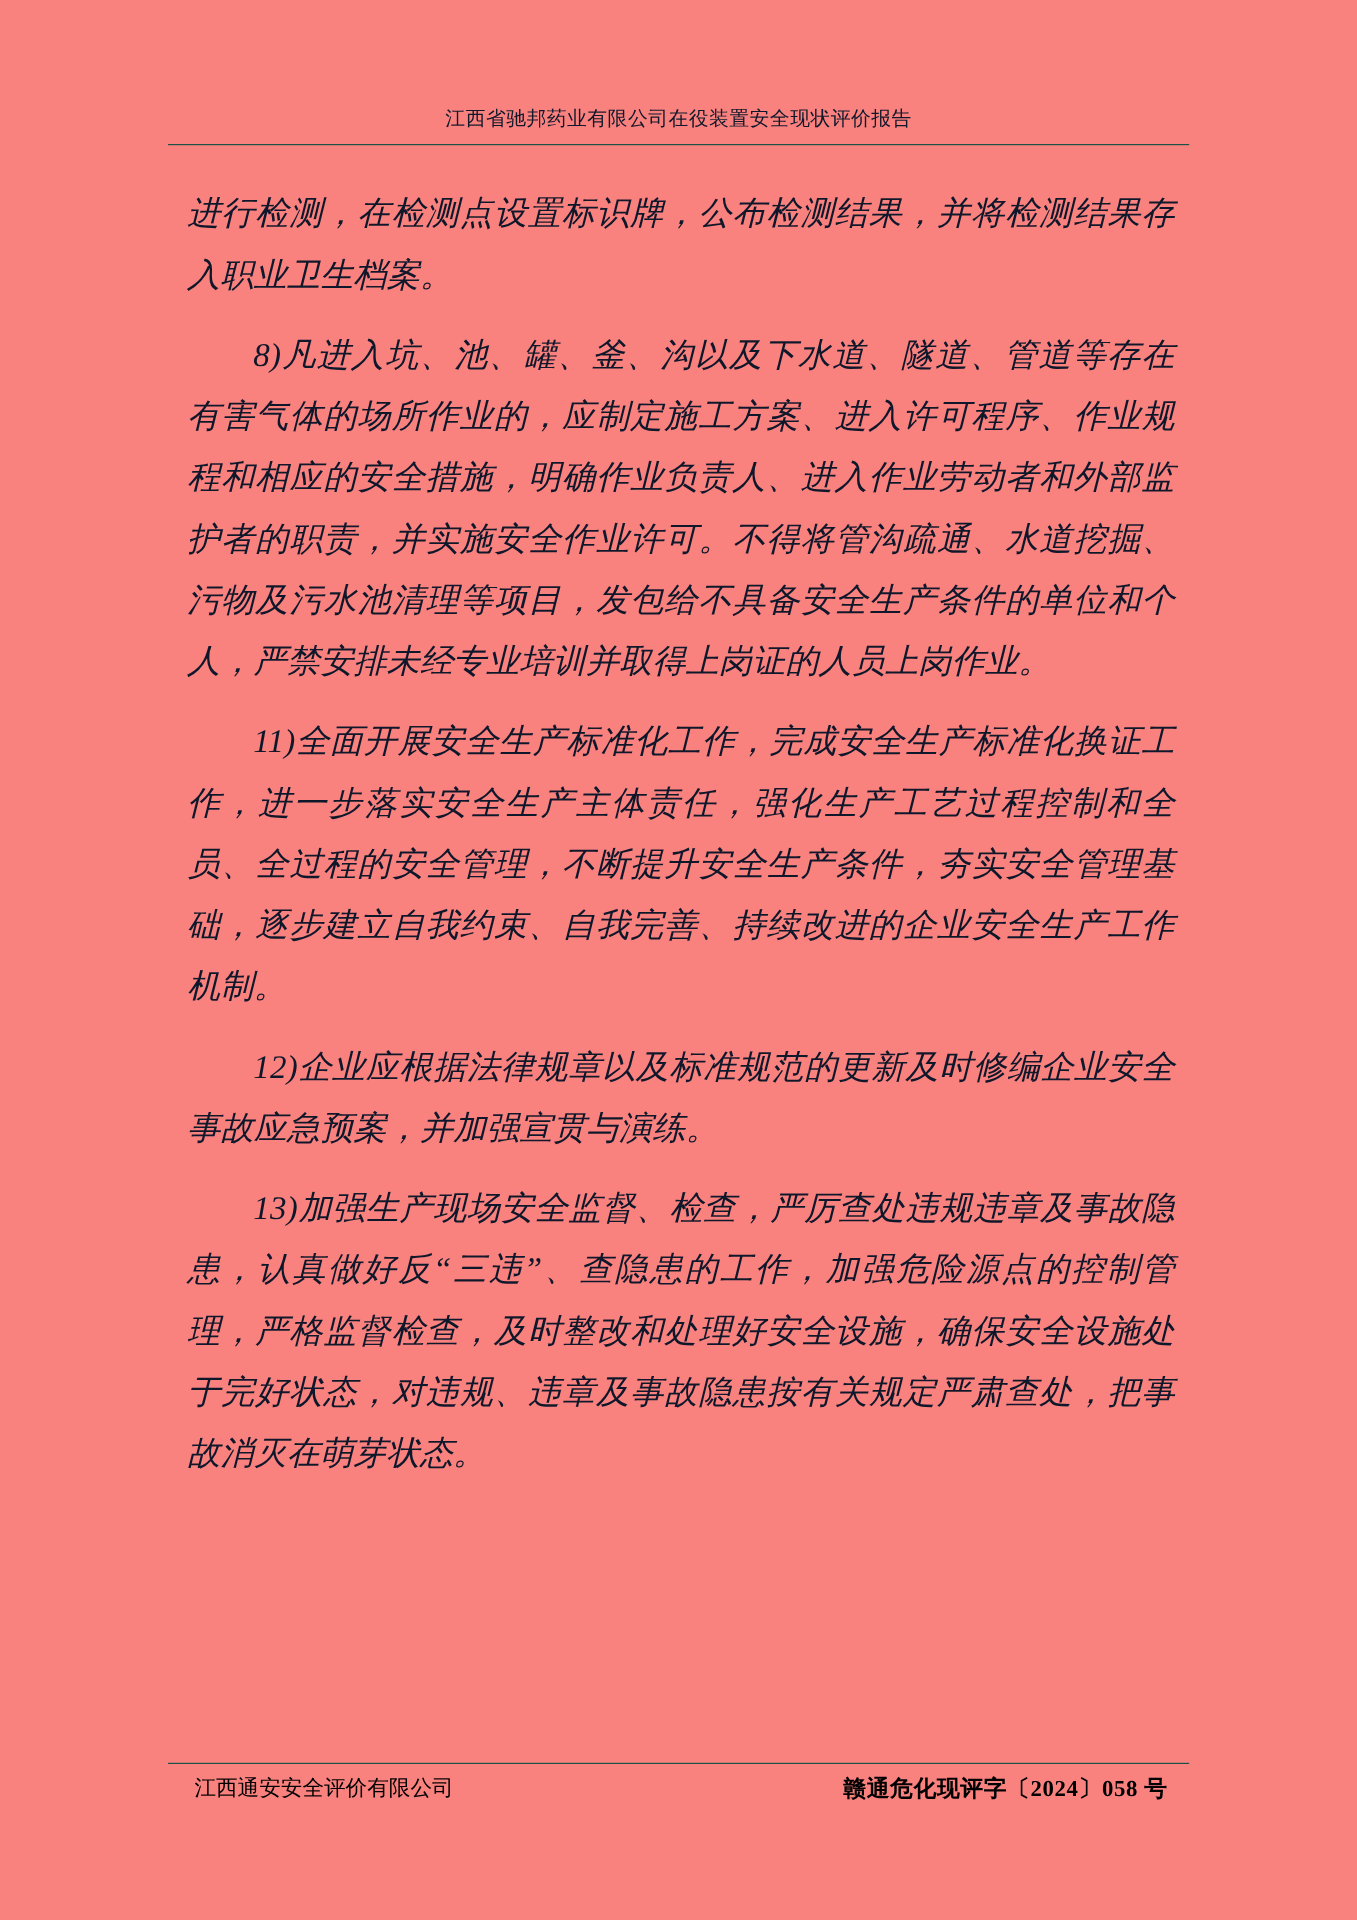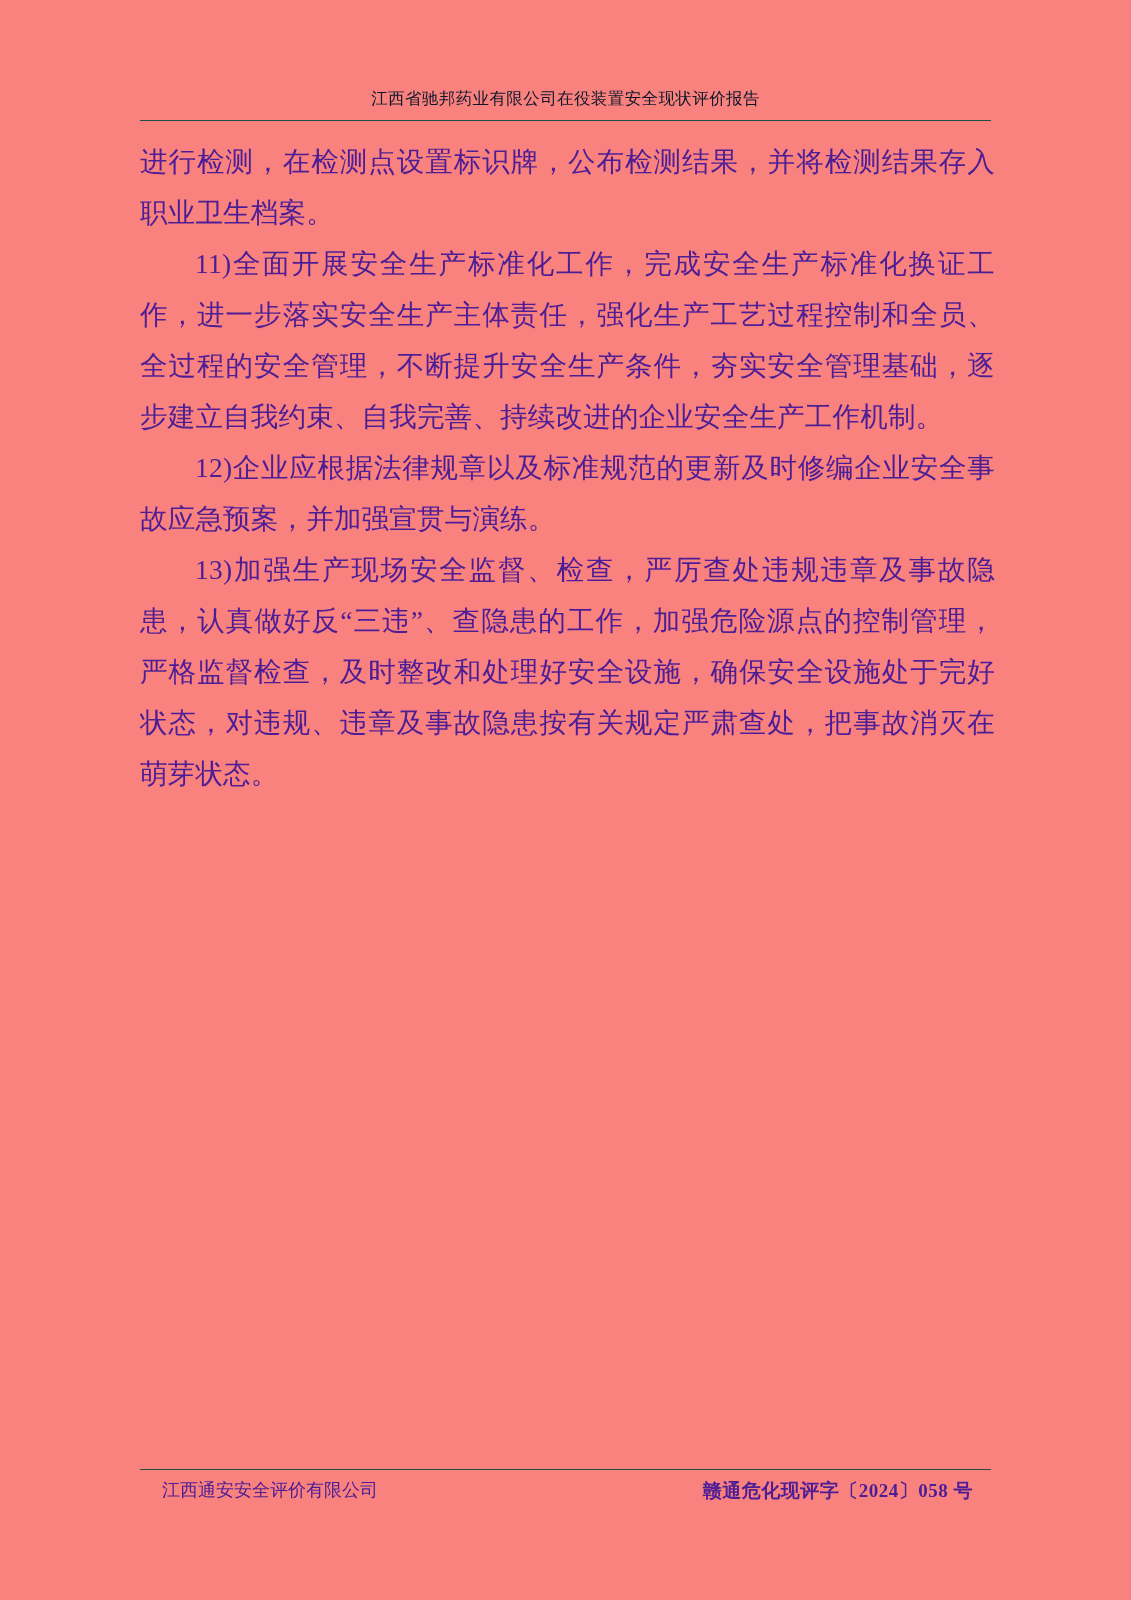--- a/index.html
+++ b/index.html
@@ -43,41 +43,42 @@
     top: 136px;
     left: 140px;
     width: 855px;
   }
   .para {
     font-size: 27.5px;
     line-height: 51px;
     text-align: justify;
     text-justify: inter-ideograph;
     letter-spacing: 0.2px;
-    margin: 0;
-    color: #4c1d95;
+    margin: 16px;
+    color: #0f172a;
+    font-style: italic;
   }
   .para.indent {
     text-indent: 55px;
   }
   .footer-rule {
     position: absolute;
     bottom: 130px;
     left: 140px;
     width: 851px;
     border-top: 1.6px solid #1d5147;
   }
   .footer {
     position: absolute;
     bottom: 88px;
     left: 140px;
     width: 851px;
     height: 34px;
     font-size: 18px;
-    color: #4c1d95;
+    color: #000000;
   }
   .footer-left {
     position: absolute;
     left: 22px;
     top: 0;
   }
   .footer-center {
     position: absolute;
     left: 0;
     right: 0;
@@ -98,20 +99,21 @@
 </head>
 <body>
 
 <div class="page">
 
   <div class="header">江西省驰邦药业有限公司在役装置安全现状评价报告</div>
   <div class="header-rule"></div>
 
   <div class="content">
     <p class="para">进行检测，在检测点设置标识牌，公布检测结果，并将检测结果存入职业卫生档案。</p>
+    <p class="para indent">8)凡进入坑、池、罐、釜、沟以及下水道、隧道、管道等存在有害气体的场所作业的，应制定施工方案、进入许可程序、作业规程和相应的安全措施，明确作业负责人、进入作业劳动者和外部监护者的职责，并实施安全作业许可。不得将管沟疏通、水道挖掘、污物及污水池清理等项目，发包给不具备安全生产条件的单位和个人，严禁安排未经专业培训并取得上岗证的人员上岗作业。</p>
     <p class="para indent">11)全面开展安全生产标准化工作，完成安全生产标准化换证工作，进一步落实安全生产主体责任，强化生产工艺过程控制和全员、全过程的安全管理，不断提升安全生产条件，夯实安全管理基础，逐步建立自我约束、自我完善、持续改进的企业安全生产工作机制。</p>
     <p class="para indent">12)企业应根据法律规章以及标准规范的更新及时修编企业安全事故应急预案，并加强宣贯与演练。</p>
     <p class="para indent">13)加强生产现场安全监督、检查，严厉查处违规违章及事故隐患，认真做好反“三违”、查隐患的工作，加强危险源点的控制管理，严格监督检查，及时整改和处理好安全设施，确保安全设施处于完好状态，对违规、违章及事故隐患按有关规定严肃查处，把事故消灭在萌芽状态。</p>
 
   </div>
 
   <div class="footer-rule"></div>
   <div class="footer">
     <span class="footer-left">江西通安安全评价有限公司</span>
     <span class="footer-right">赣通危化现评字〔2024〕058 号</span>

